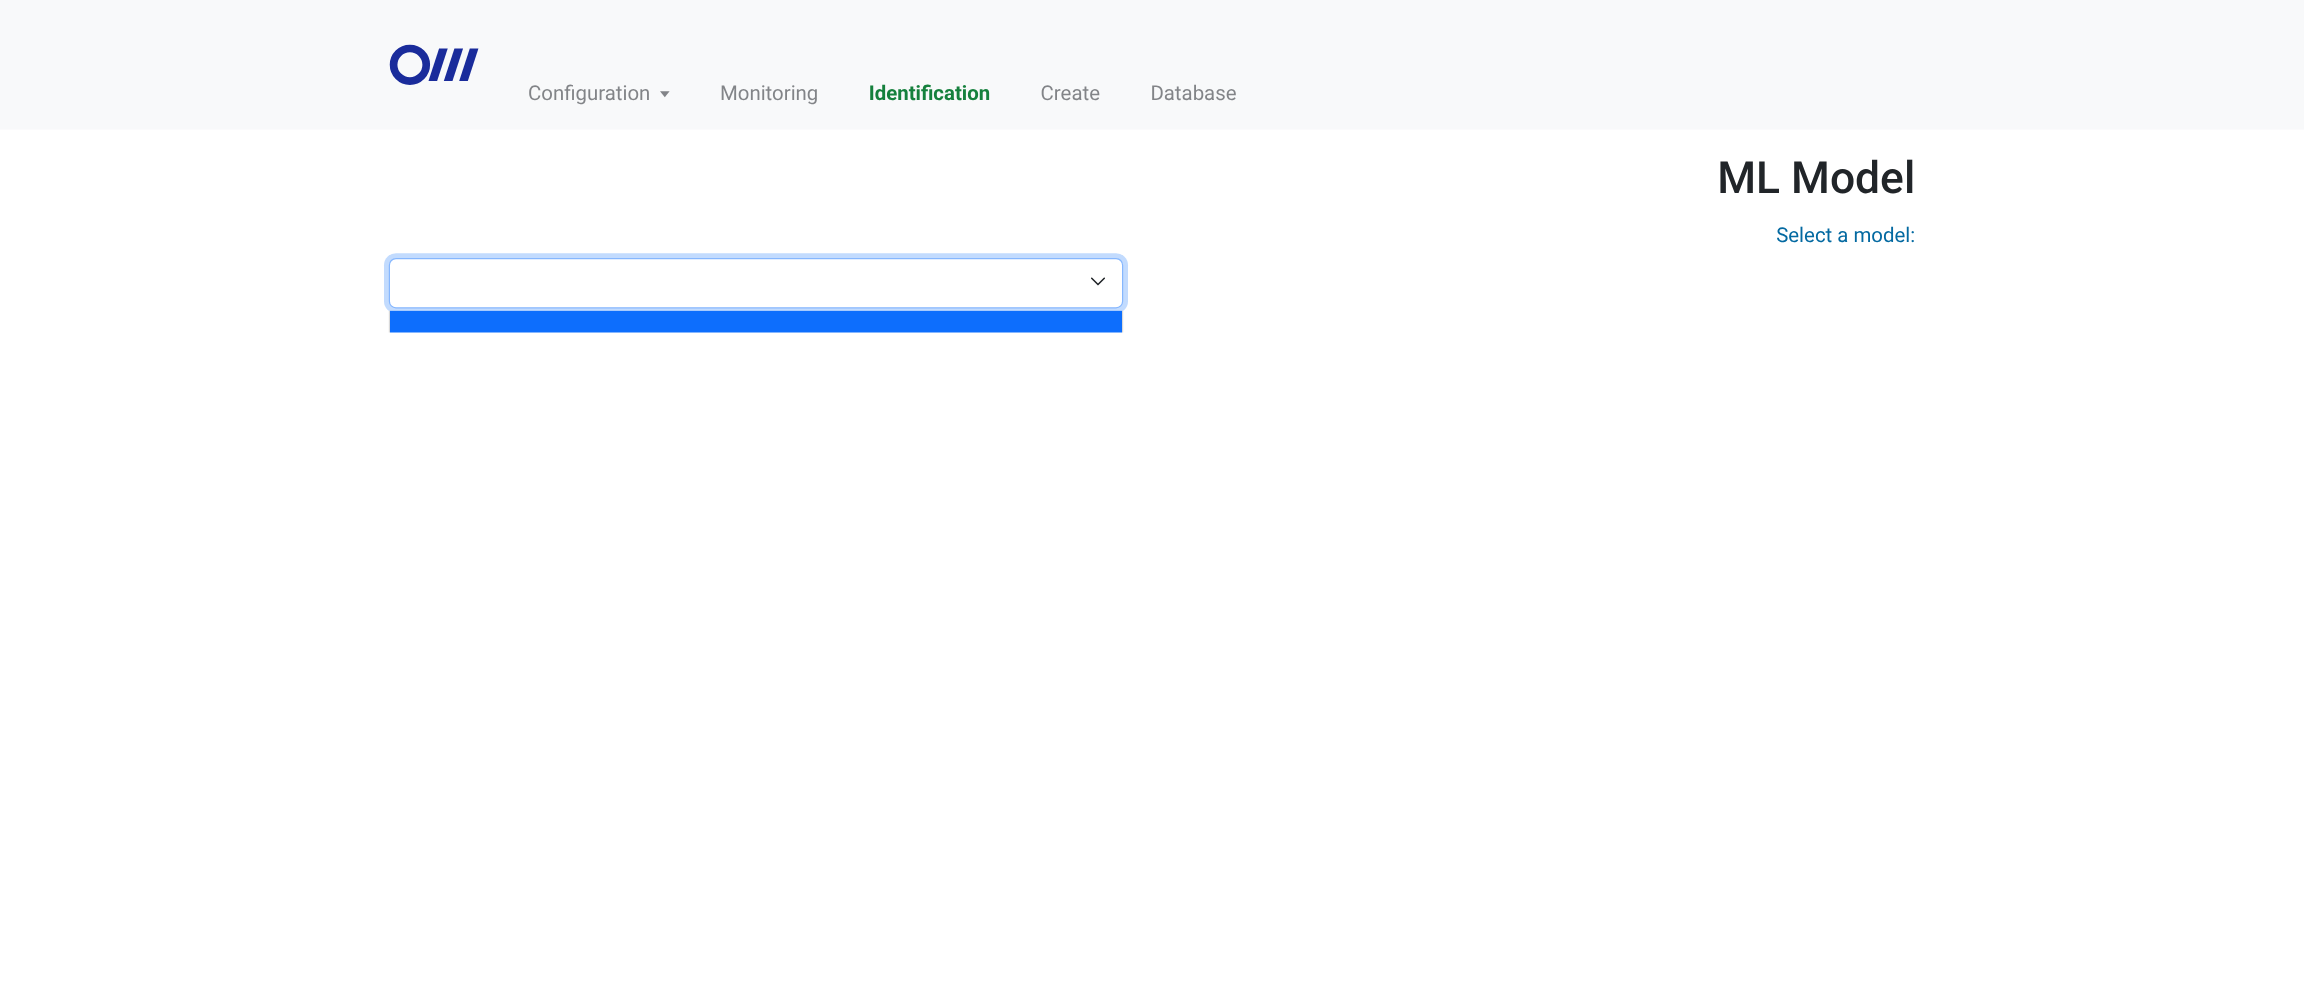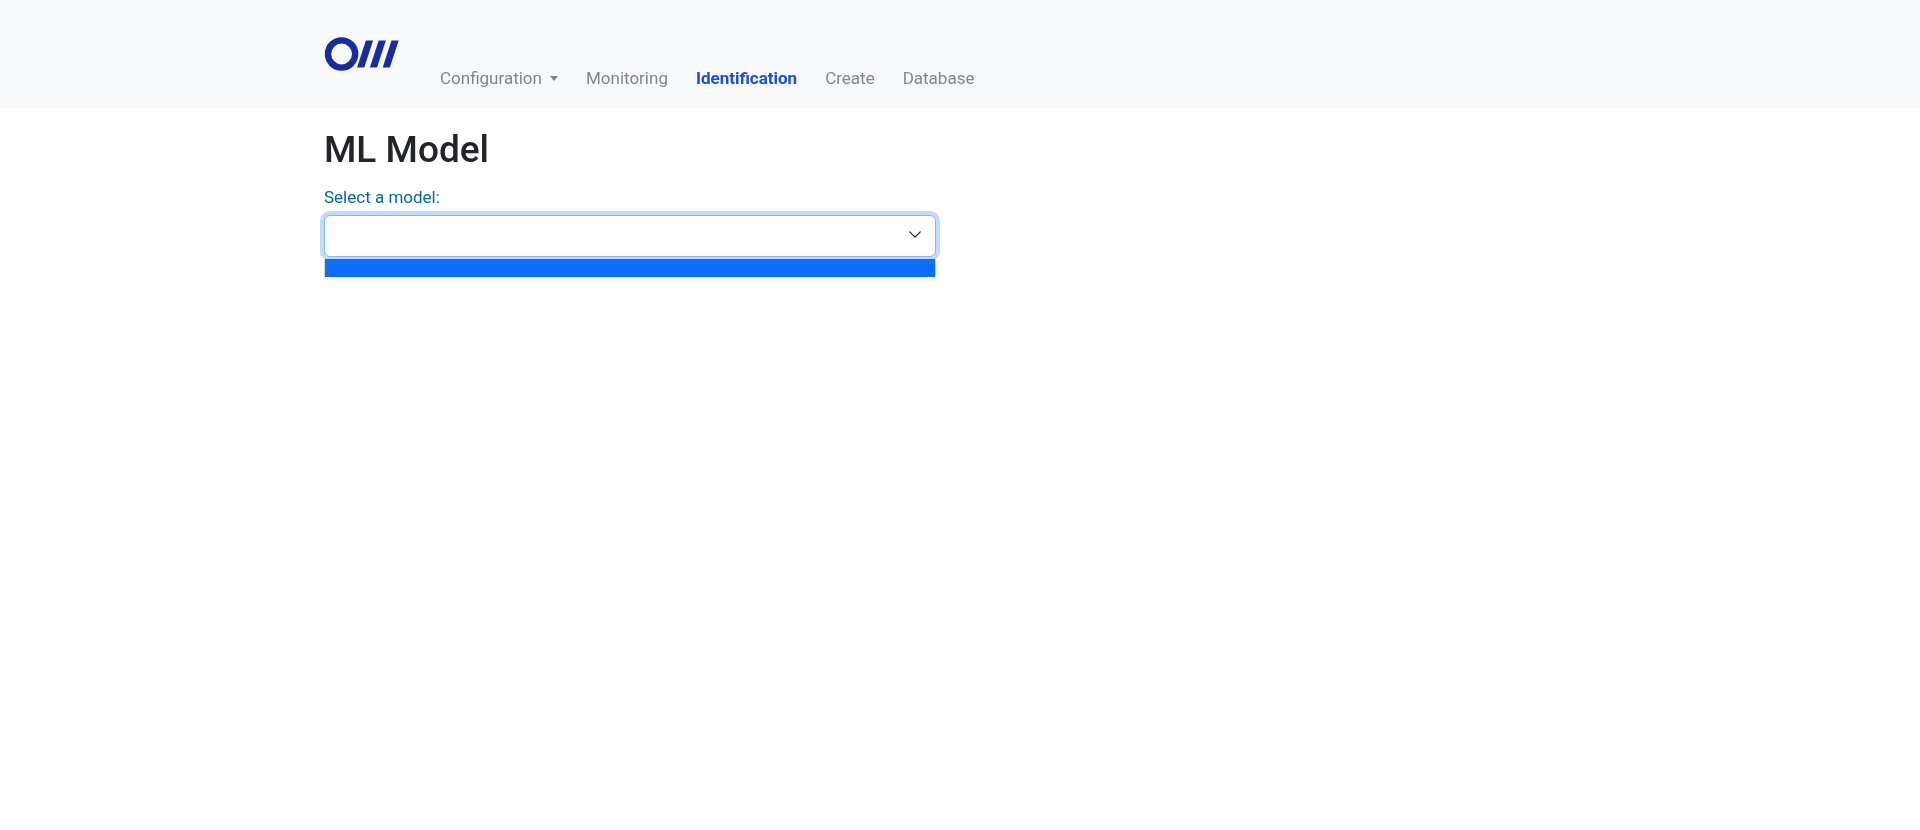--- a/index.html
+++ b/index.html
@@ -34,51 +34,52 @@
       align-items: center;
       margin-right: 16px;
     }
     .logo svg {
       width: 80px;
       height: 36px;
     }
     .nav-links {
       display: flex;
       align-items: center;
-      gap: 4px;
+      gap: 18px;
       margin-top: 48px;
     }
     .nav-link {
       padding: 8px 12px;
       color: rgba(33, 37, 41, 0.55);
       text-decoration: none;
       font-size: 17px;
       cursor: pointer;
       display: flex;
       align-items: center;
       gap: 4px;
     }
     .nav-link.active {
-      color: #1d4ed8;
+      color: #15803d;
       font-weight: 700;
     }
     .caret {
       display: inline-block;
       width: 0;
       height: 0;
       margin-left: 4px;
       vertical-align: middle;
       border-top: 5px solid;
       border-right: 4px solid transparent;
       border-left: 4px solid transparent;
     }
     .container {
       max-width: 1320px;
       margin: 0 auto;
       padding: 20px 24px;
+      text-align: right;
     }
     h1 {
       font-size: 37px;
       font-weight: 500;
       margin-bottom: 16px;
       color: #212529;
     }
     .form-label {
       display: block;
       font-size: 17px;

